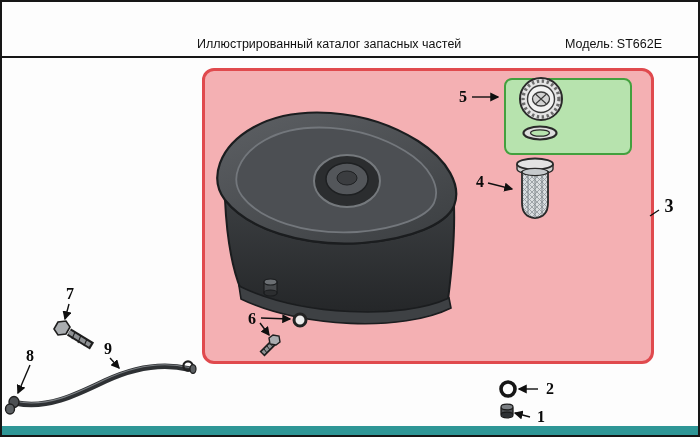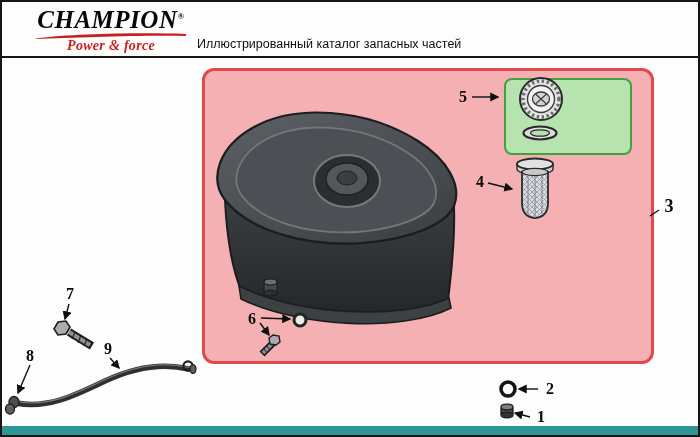--- a/index.html
+++ b/index.html
@@ -19,28 +19,22 @@
   .part-label{position:absolute;z-index:4;width:20px;text-align:center;font-family:"Liberation Serif",serif;font-weight:bold;font-size:16px;color:#0a0a0a;}
   .part-label.lg{font-size:18px;}
   .footer-bar{position:absolute;left:0;right:0;bottom:0;height:9px;background:#2e9696;z-index:5;}
 </style>
 </head>
 <body>
 
 <div class="page">
 
   <div class="header">
-    <div class="logo">
-      <div class="logo-name"><span>CHAMPION</span><span class="logo-reg">®</span></div>
-      <svg class="logo-swoosh" width="150" height="7" viewBox="0 0 150 7">
-          <path d="M0,6.5 C40,1.5 105,0.5 150,2 L150,4 C105,3 40,5.5 0,7 Z" fill="#c8201f"></path>
-        </svg>
-      <div class="logo-tagline">Power &amp; force</div>
-    </div>
     <div class="header-title">Иллюстрированный каталог запасных частей</div>
+    <div class="header-model">Модель: ST662E</div>
   </div>
 
   <div class="panel-red"></div>
   <div class="panel-green"></div>
 
   <svg class="art" viewBox="0 0 700 437">
     <defs>
       <linearGradient id="gTop" x1="0" y1="0" x2="0.8" y2="1">
         <stop offset="0" stop-color="#5d6064"></stop>
         <stop offset="1" stop-color="#3e4144"></stop>

